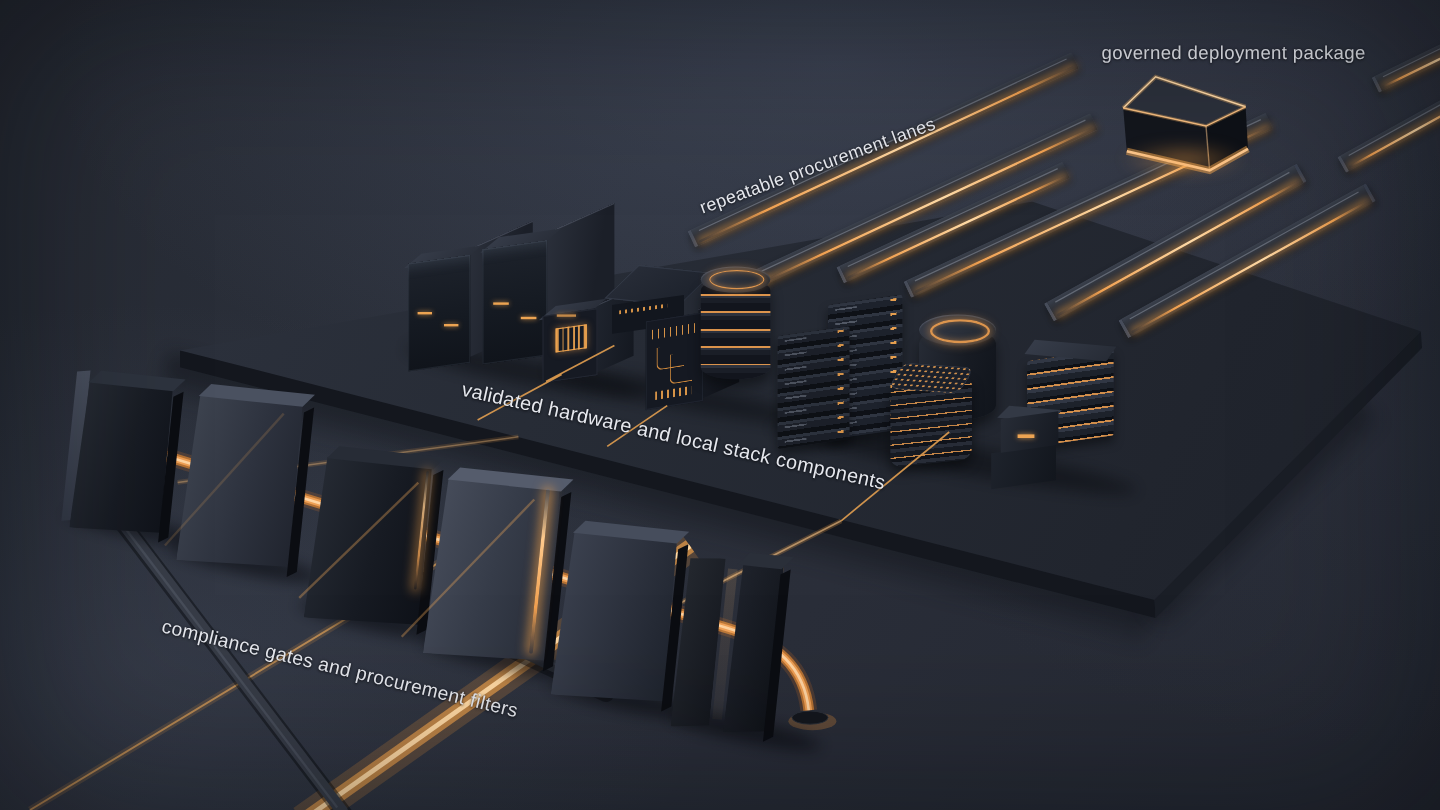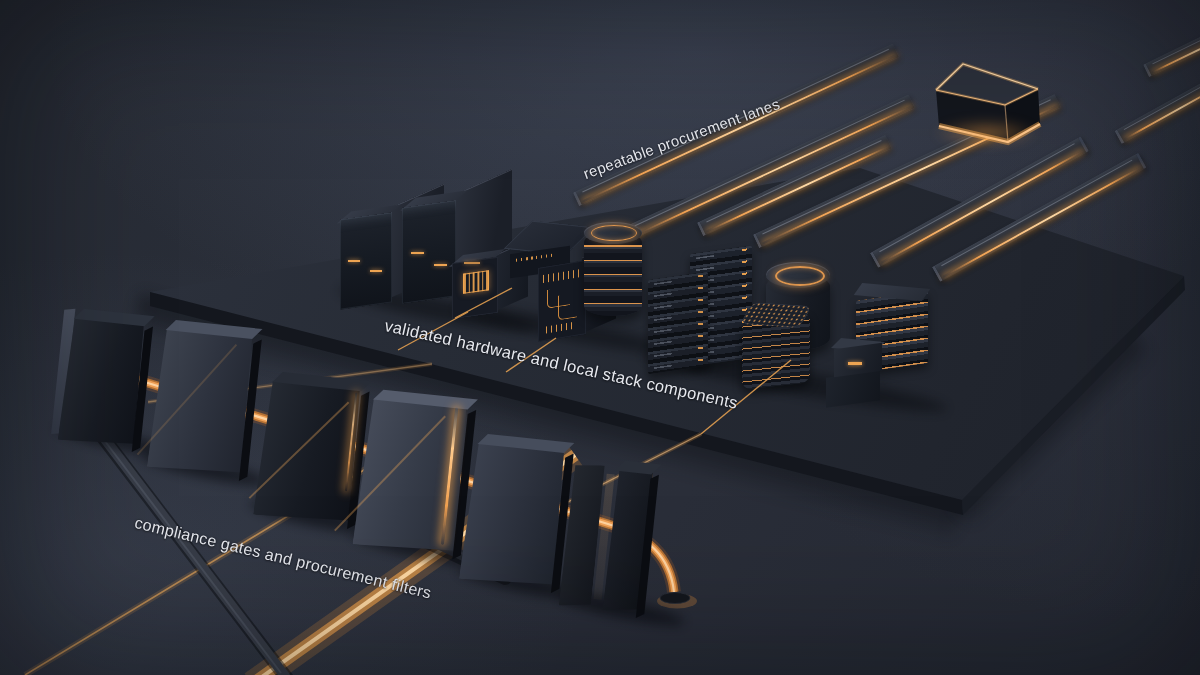--- a/index.html
+++ b/index.html
@@ -301,18 +301,19 @@
     </div>
     <div class="gate" style="left:566px;top:466px;width:80px;height:144px;">
       <div class="g-face" style="left:0;width:32px;background:linear-gradient(102deg,#24282f,#14171e);"></div>
       <div class="abs" style="left:34px;top:8px;width:8px;height:126px;background:linear-gradient(180deg,rgba(250,190,120,.14),rgba(250,190,120,.03));"></div>
       <div class="g-face" style="left:44px;width:36px;background:linear-gradient(102deg,#1f232c,#101319);border-right:1.5px solid rgba(242,166,80,.45);"></div>
       <div class="g-top" style="left:58%;right:-4%;background:#2a2f39;"></div>
       <div class="g-side" style="right:-6px;"></div>
     </div>
   </div>
 
+  <div class="label" style="left:918px;top:36px;font-size:15.5px;">governed deployment package</div>
   <div class="label" style="left:581px;top:166px;font-size:15px;transform:rotate(-20deg);">repeatable procurement lanes</div>
   <div class="label" style="left:387px;top:316px;font-size:16.5px;transform:rotate(12.5deg);">validated hardware and local stack components</div>
   <div class="label" style="left:137px;top:514px;font-size:16px;transform:rotate(13.5deg);">compliance gates and procurement filters</div>
 
   <div id="vignette"></div>
 </div>
 
 </body></html>

